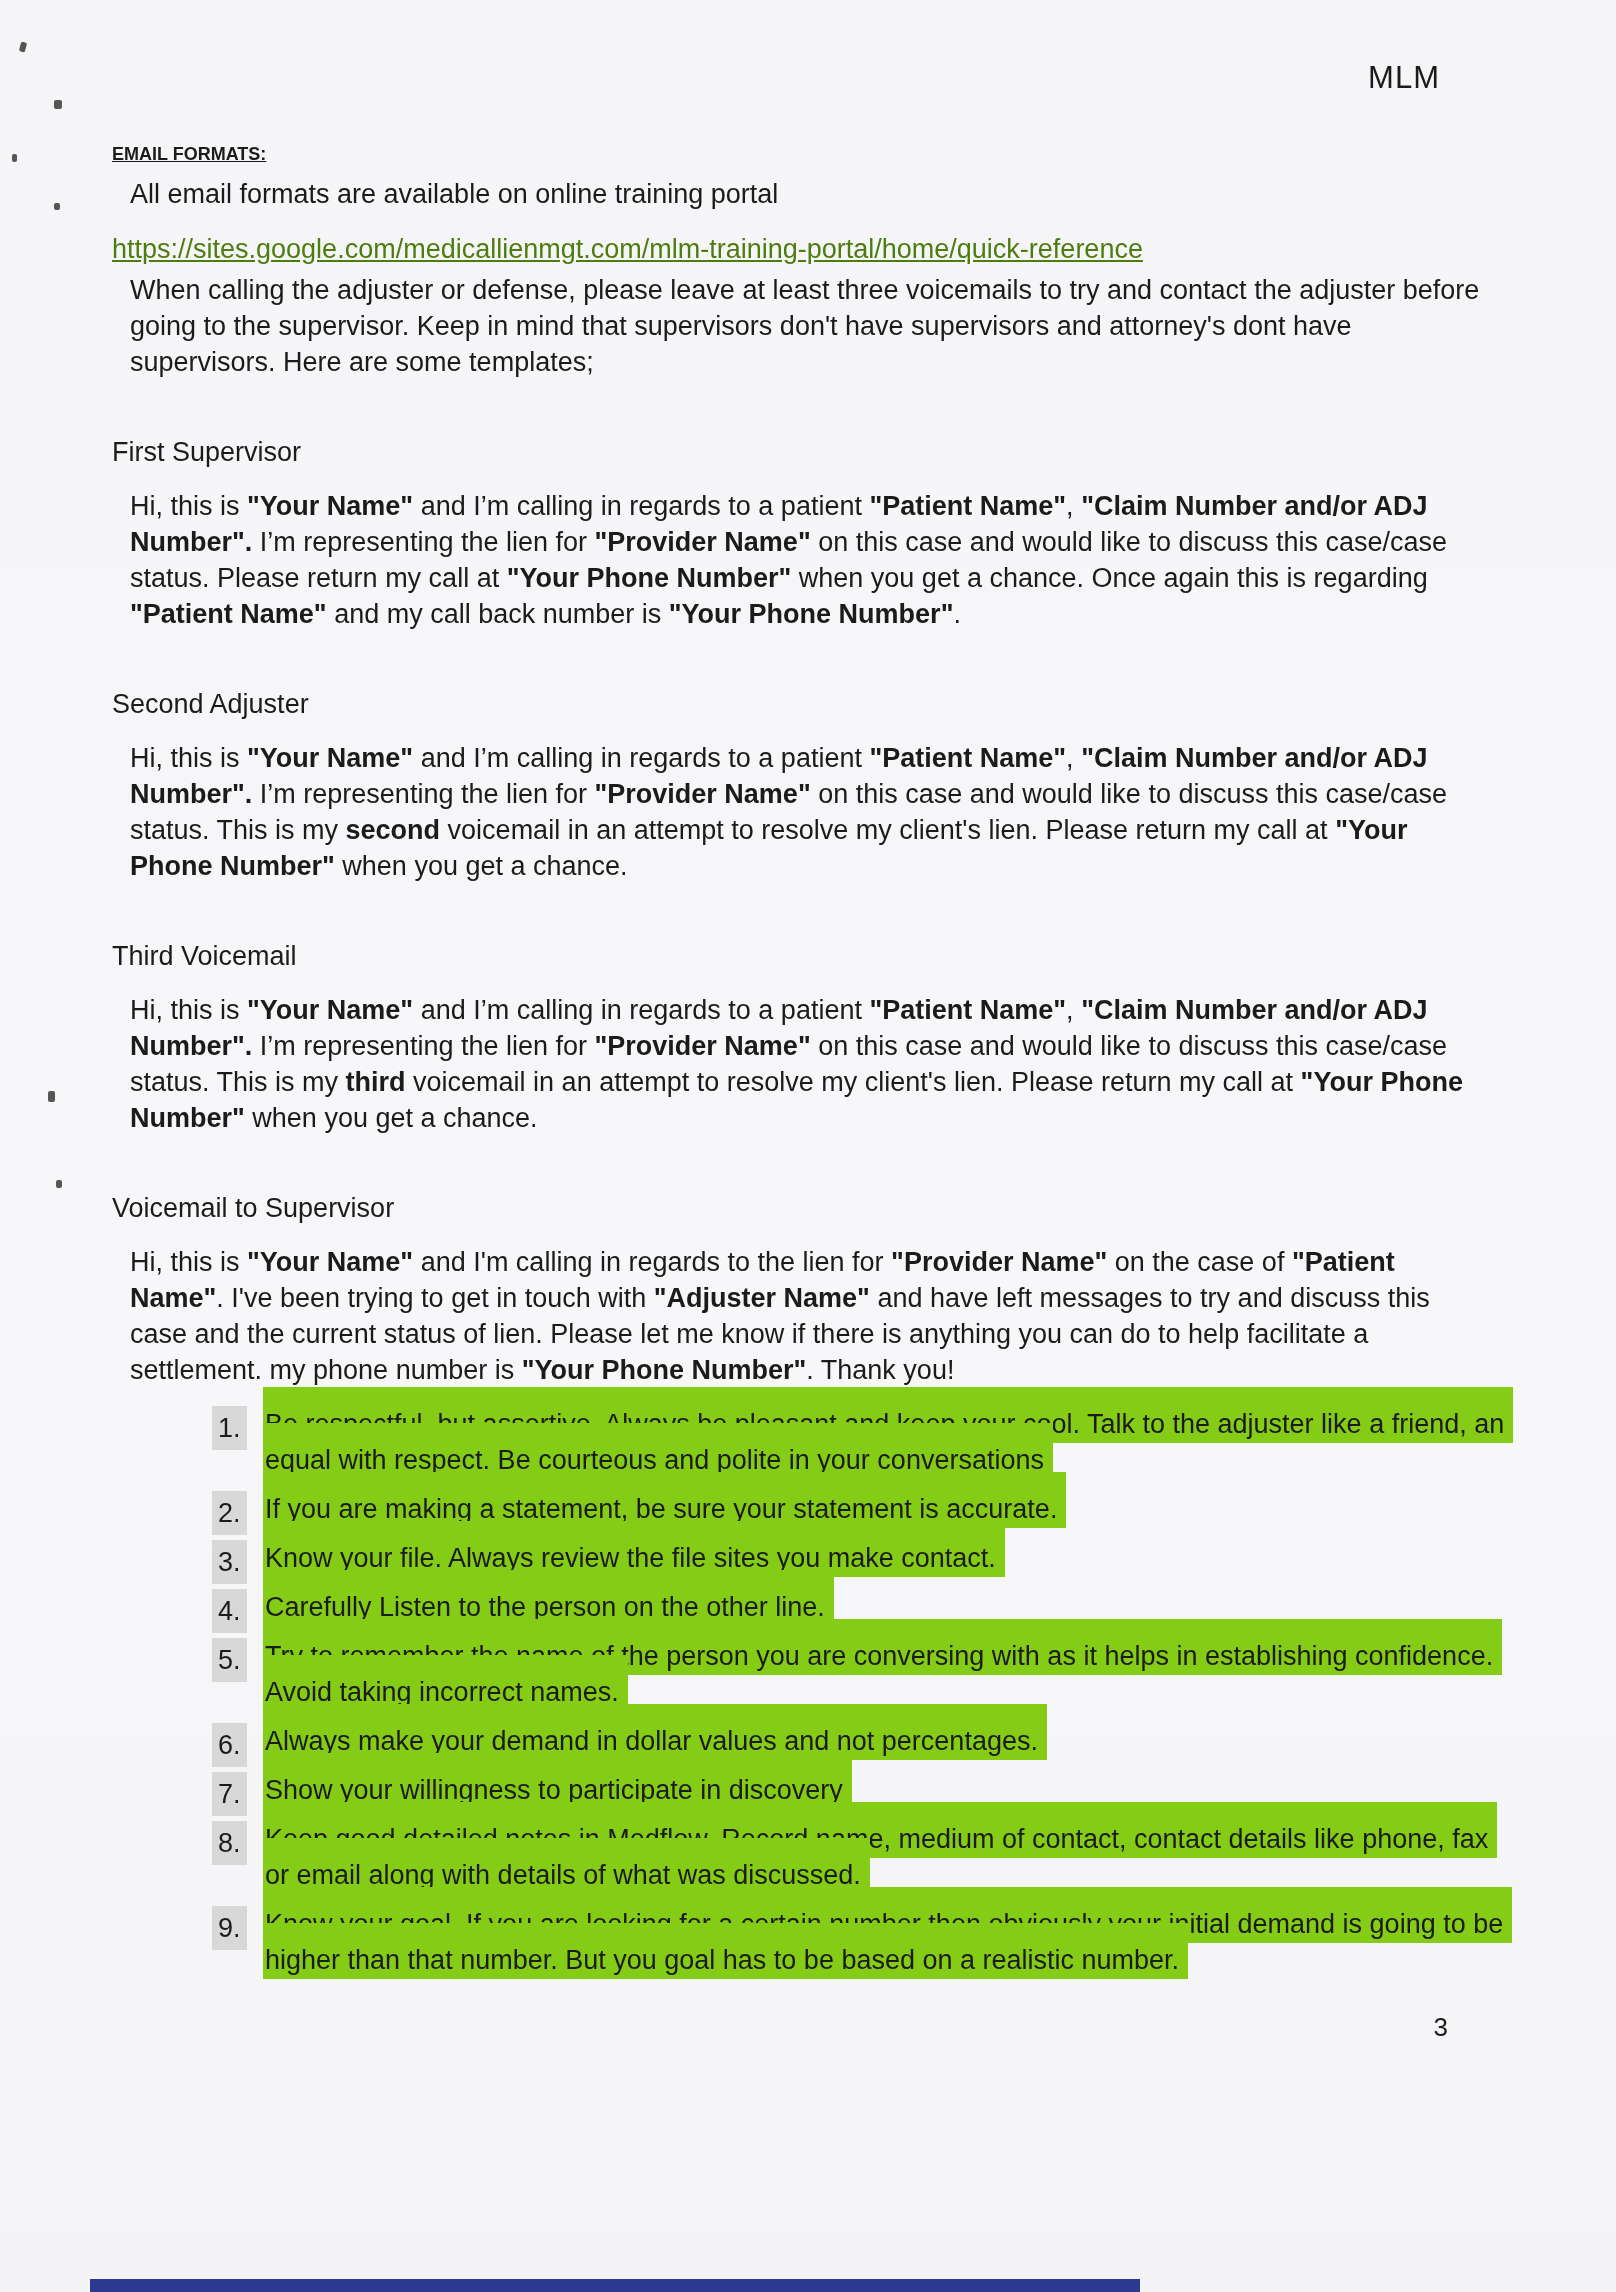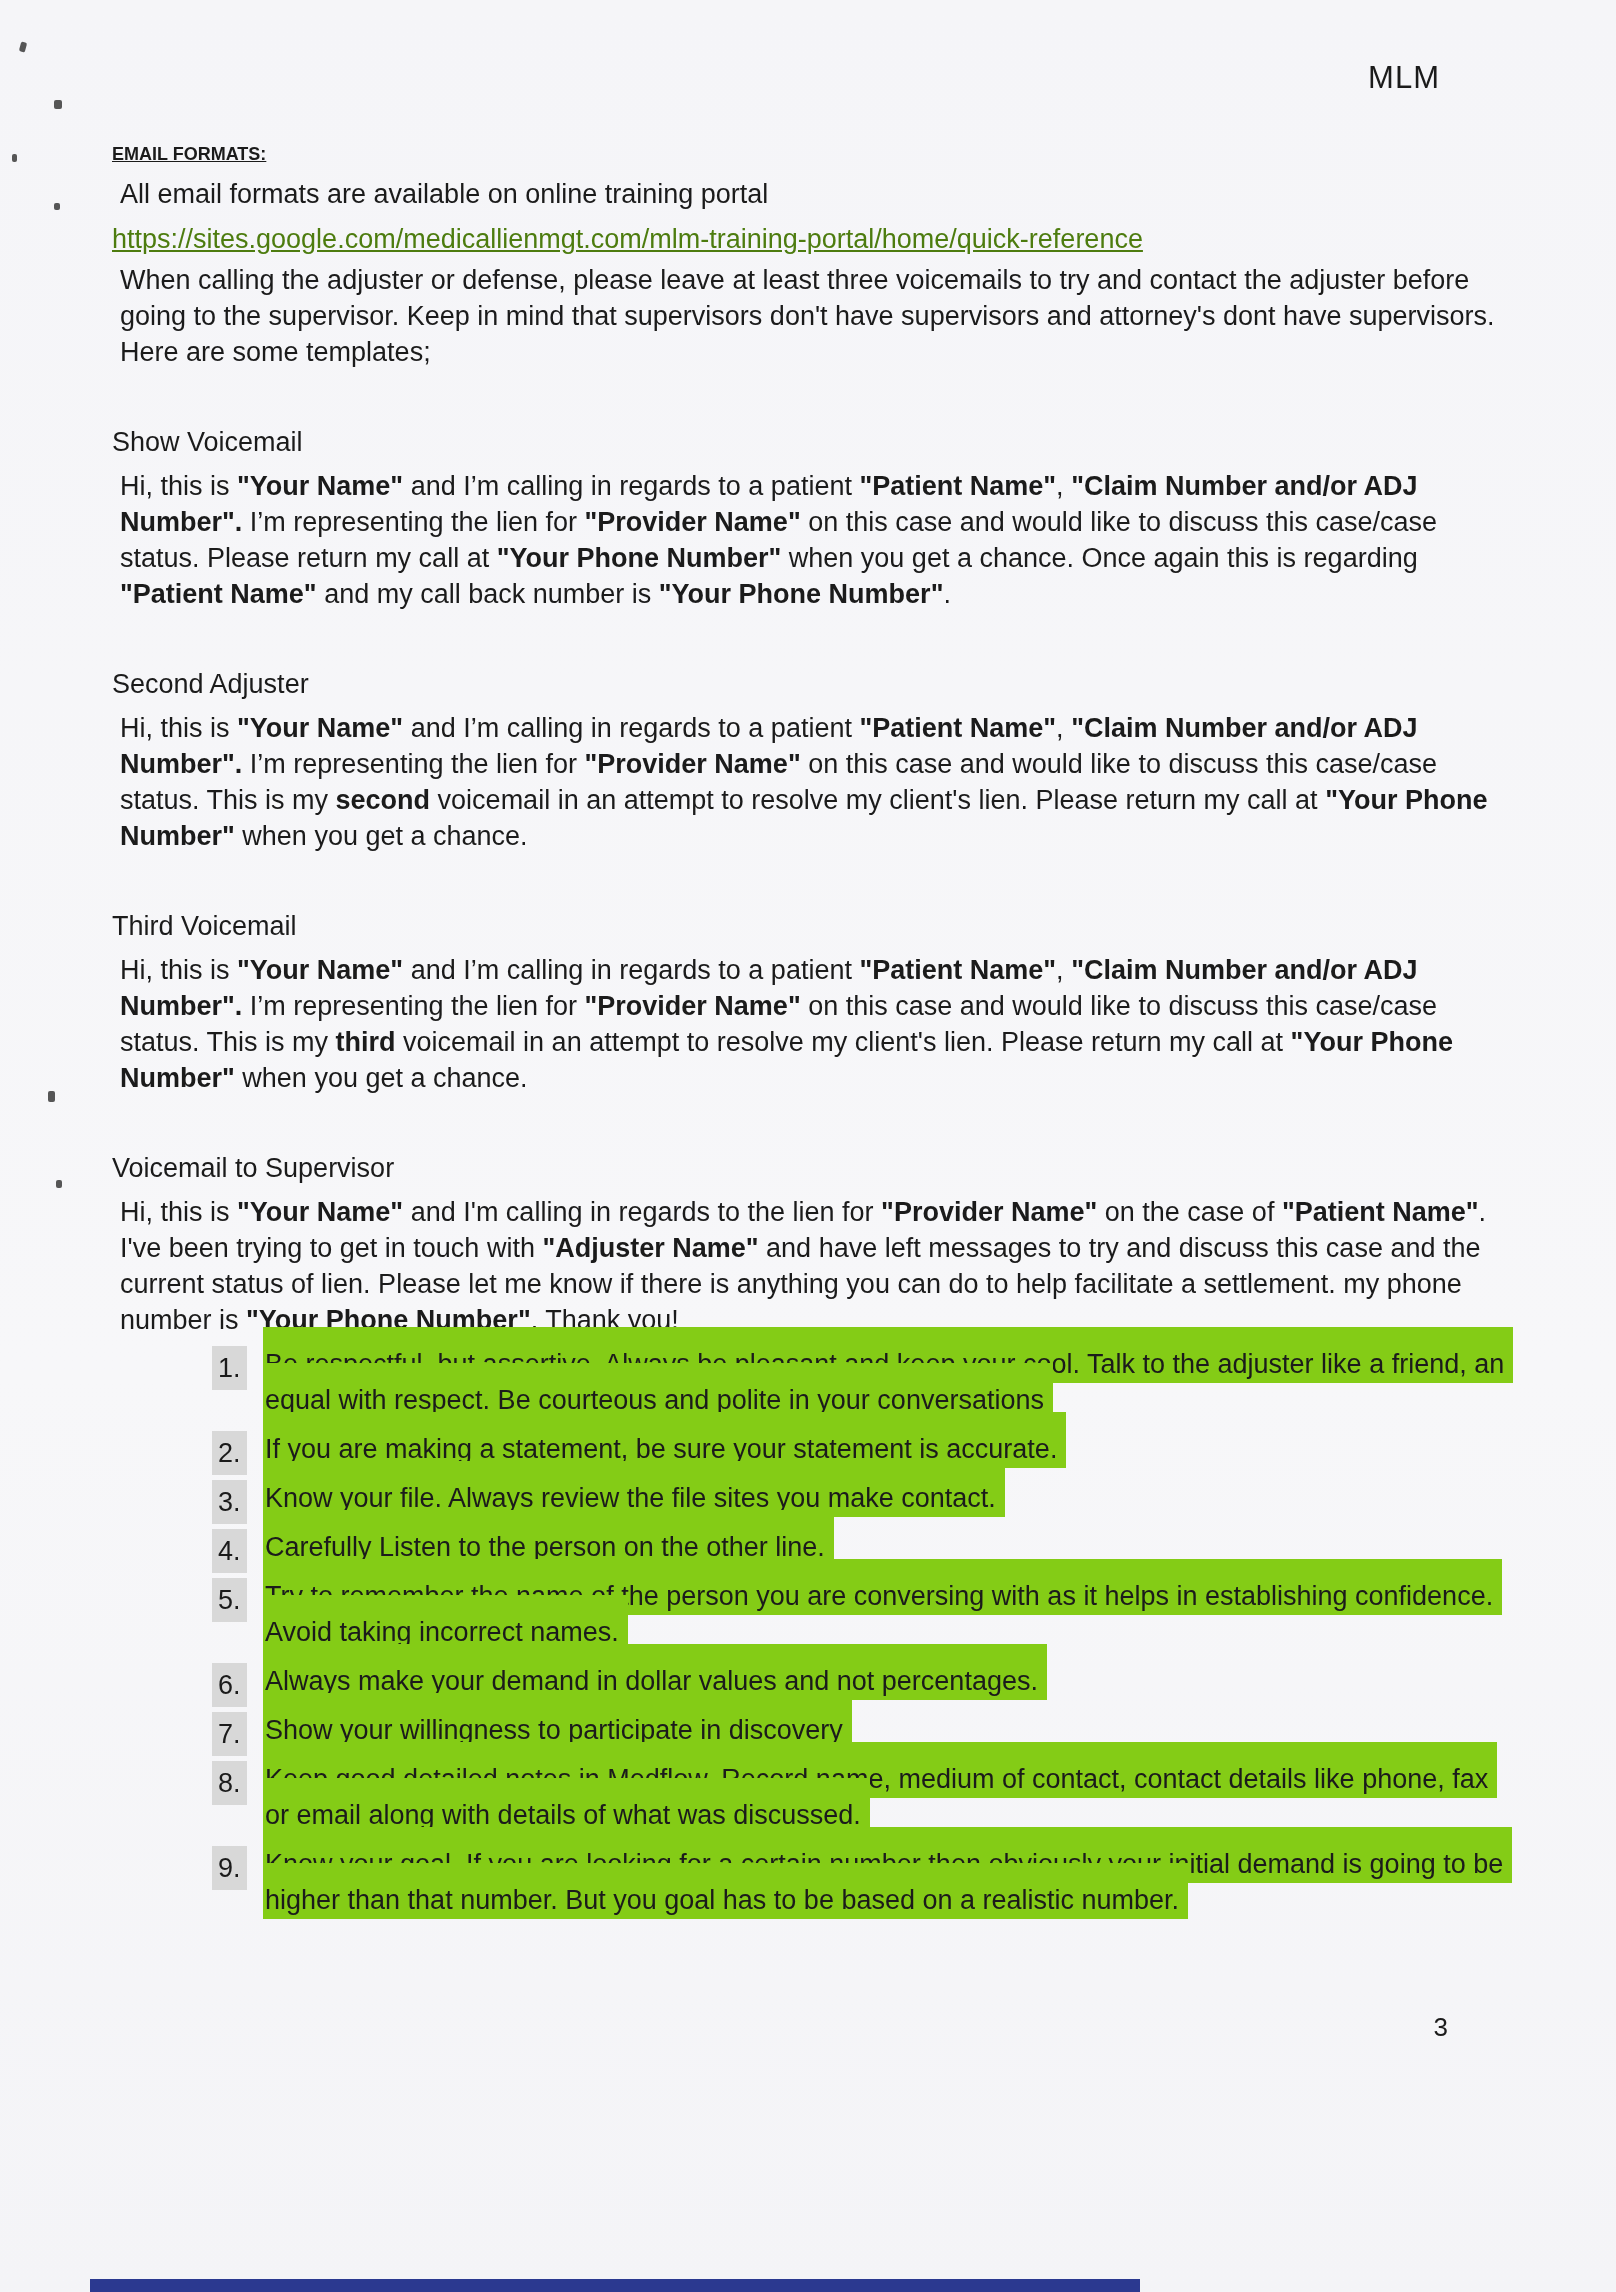--- a/index.html
+++ b/index.html
@@ -18,21 +18,21 @@
   .mlm{
     position:absolute;top:60px;right:177px;
     font-size:31px;font-weight:normal;letter-spacing:1px;
   }
   h2{
     font-size:18px;line-height:36px;margin:0;
     font-weight:bold;text-decoration:underline;
     display:inline-block;
   }
   .h2-block{margin:0;}
-  p{margin:8px;}
+  p{margin:18px;}
   .body-line{margin-top:4px;}
   .doc-link{
     display:inline-block;color:#4d7c0f;text-decoration:underline;margin-top:1px;
   }
   .sect-leaving{margin-top:147px;}
   .leaving-para{margin-top:5px;}
   .vm{margin-top:54px;}
   .vm-title{margin-bottom:1px;}
   .vm-body b{font-weight:bold;}
   .sect-dos{margin-top:52px;}
@@ -81,21 +81,21 @@
   <div class="h2-block">
     <h2>EMAIL FORMATS:</h2>
   </div>
   <p class="body-line">All email formats are available on online training portal</p>
   <a class="doc-link">https://sites.google.com/medicallienmgt.com/mlm-training-portal/home/quick-reference</a>
 
   <p class="leaving-para">When calling the adjuster or defense, please leave at least three voicemails to try and contact the adjuster before going to the supervisor. Keep in mind that supervisors don't have supervisors and attorney's dont have supervisors. Here are some templates;</p>
 
   <div>
   <section class="vm">
-    <div class="vm-title">Show Voicemail</div>
+    <div class="vm-title">First Supervisor</div>
     <p class="vm-body"><span>Hi, this is </span><b>"Your Name"</b><span> and I’m calling in regards to a patient </span><b>"Patient Name"</b><span>, </span><b>"Claim Number and/or ADJ Number".</b><span> I’m representing the lien for </span><b>"Provider Name"</b><span> on this case and would like to discuss this case/case status. Please return my call at </span><b>"Your Phone Number"</b><span> when you get a chance. Once again this is regarding </span><b>"Patient Name"</b><span> and my call back number is </span><b>"Your Phone Number"</b><span>.</span></p>
   </section>
 
   <section class="vm">
     <div class="vm-title">Second Adjuster</div>
     <p class="vm-body"><span>Hi, this is </span><b>"Your Name"</b><span> and I’m calling in regards to a patient </span><b>"Patient Name"</b><span>, </span><b>"Claim Number and/or ADJ Number".</b><span> I’m representing the lien for </span><b>"Provider Name"</b><span> on this case and would like to discuss this case/case status. This is my </span><b>second</b><span> voicemail in an attempt to resolve my client's lien. Please return my call at </span><b>"Your Phone Number"</b><span> when you get a chance.</span></p>
   </section>
 
   <section class="vm">
     <div class="vm-title">Third Voicemail</div>

